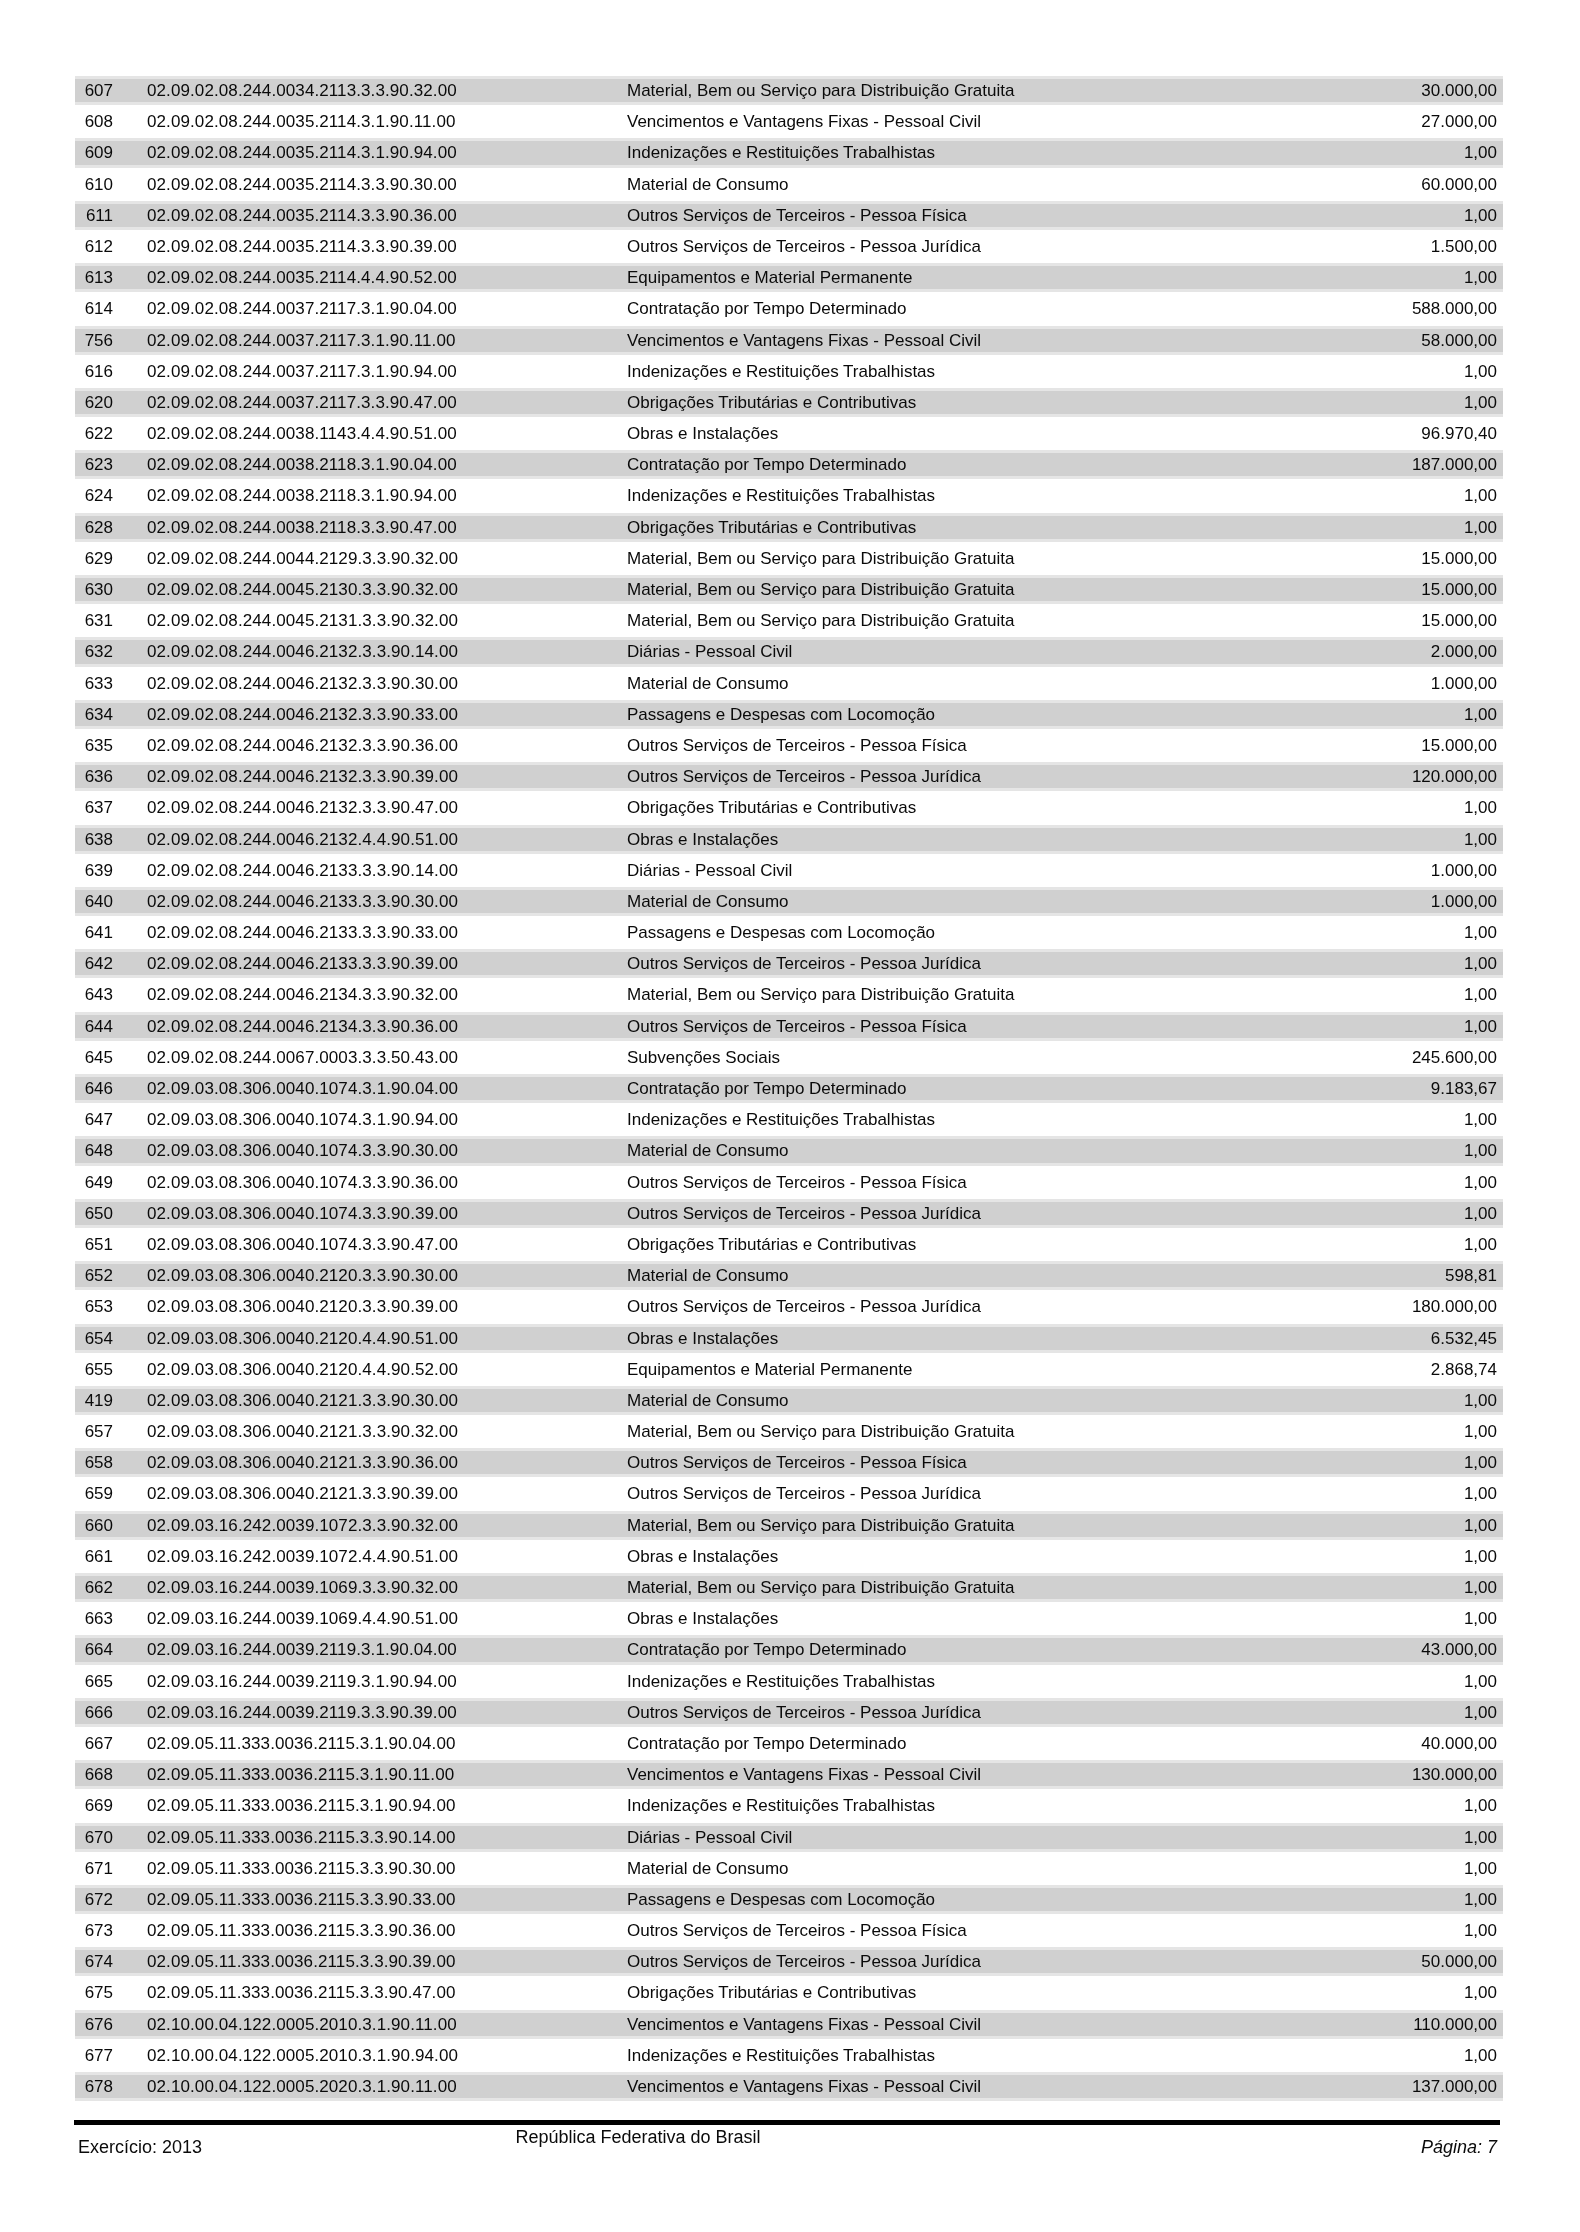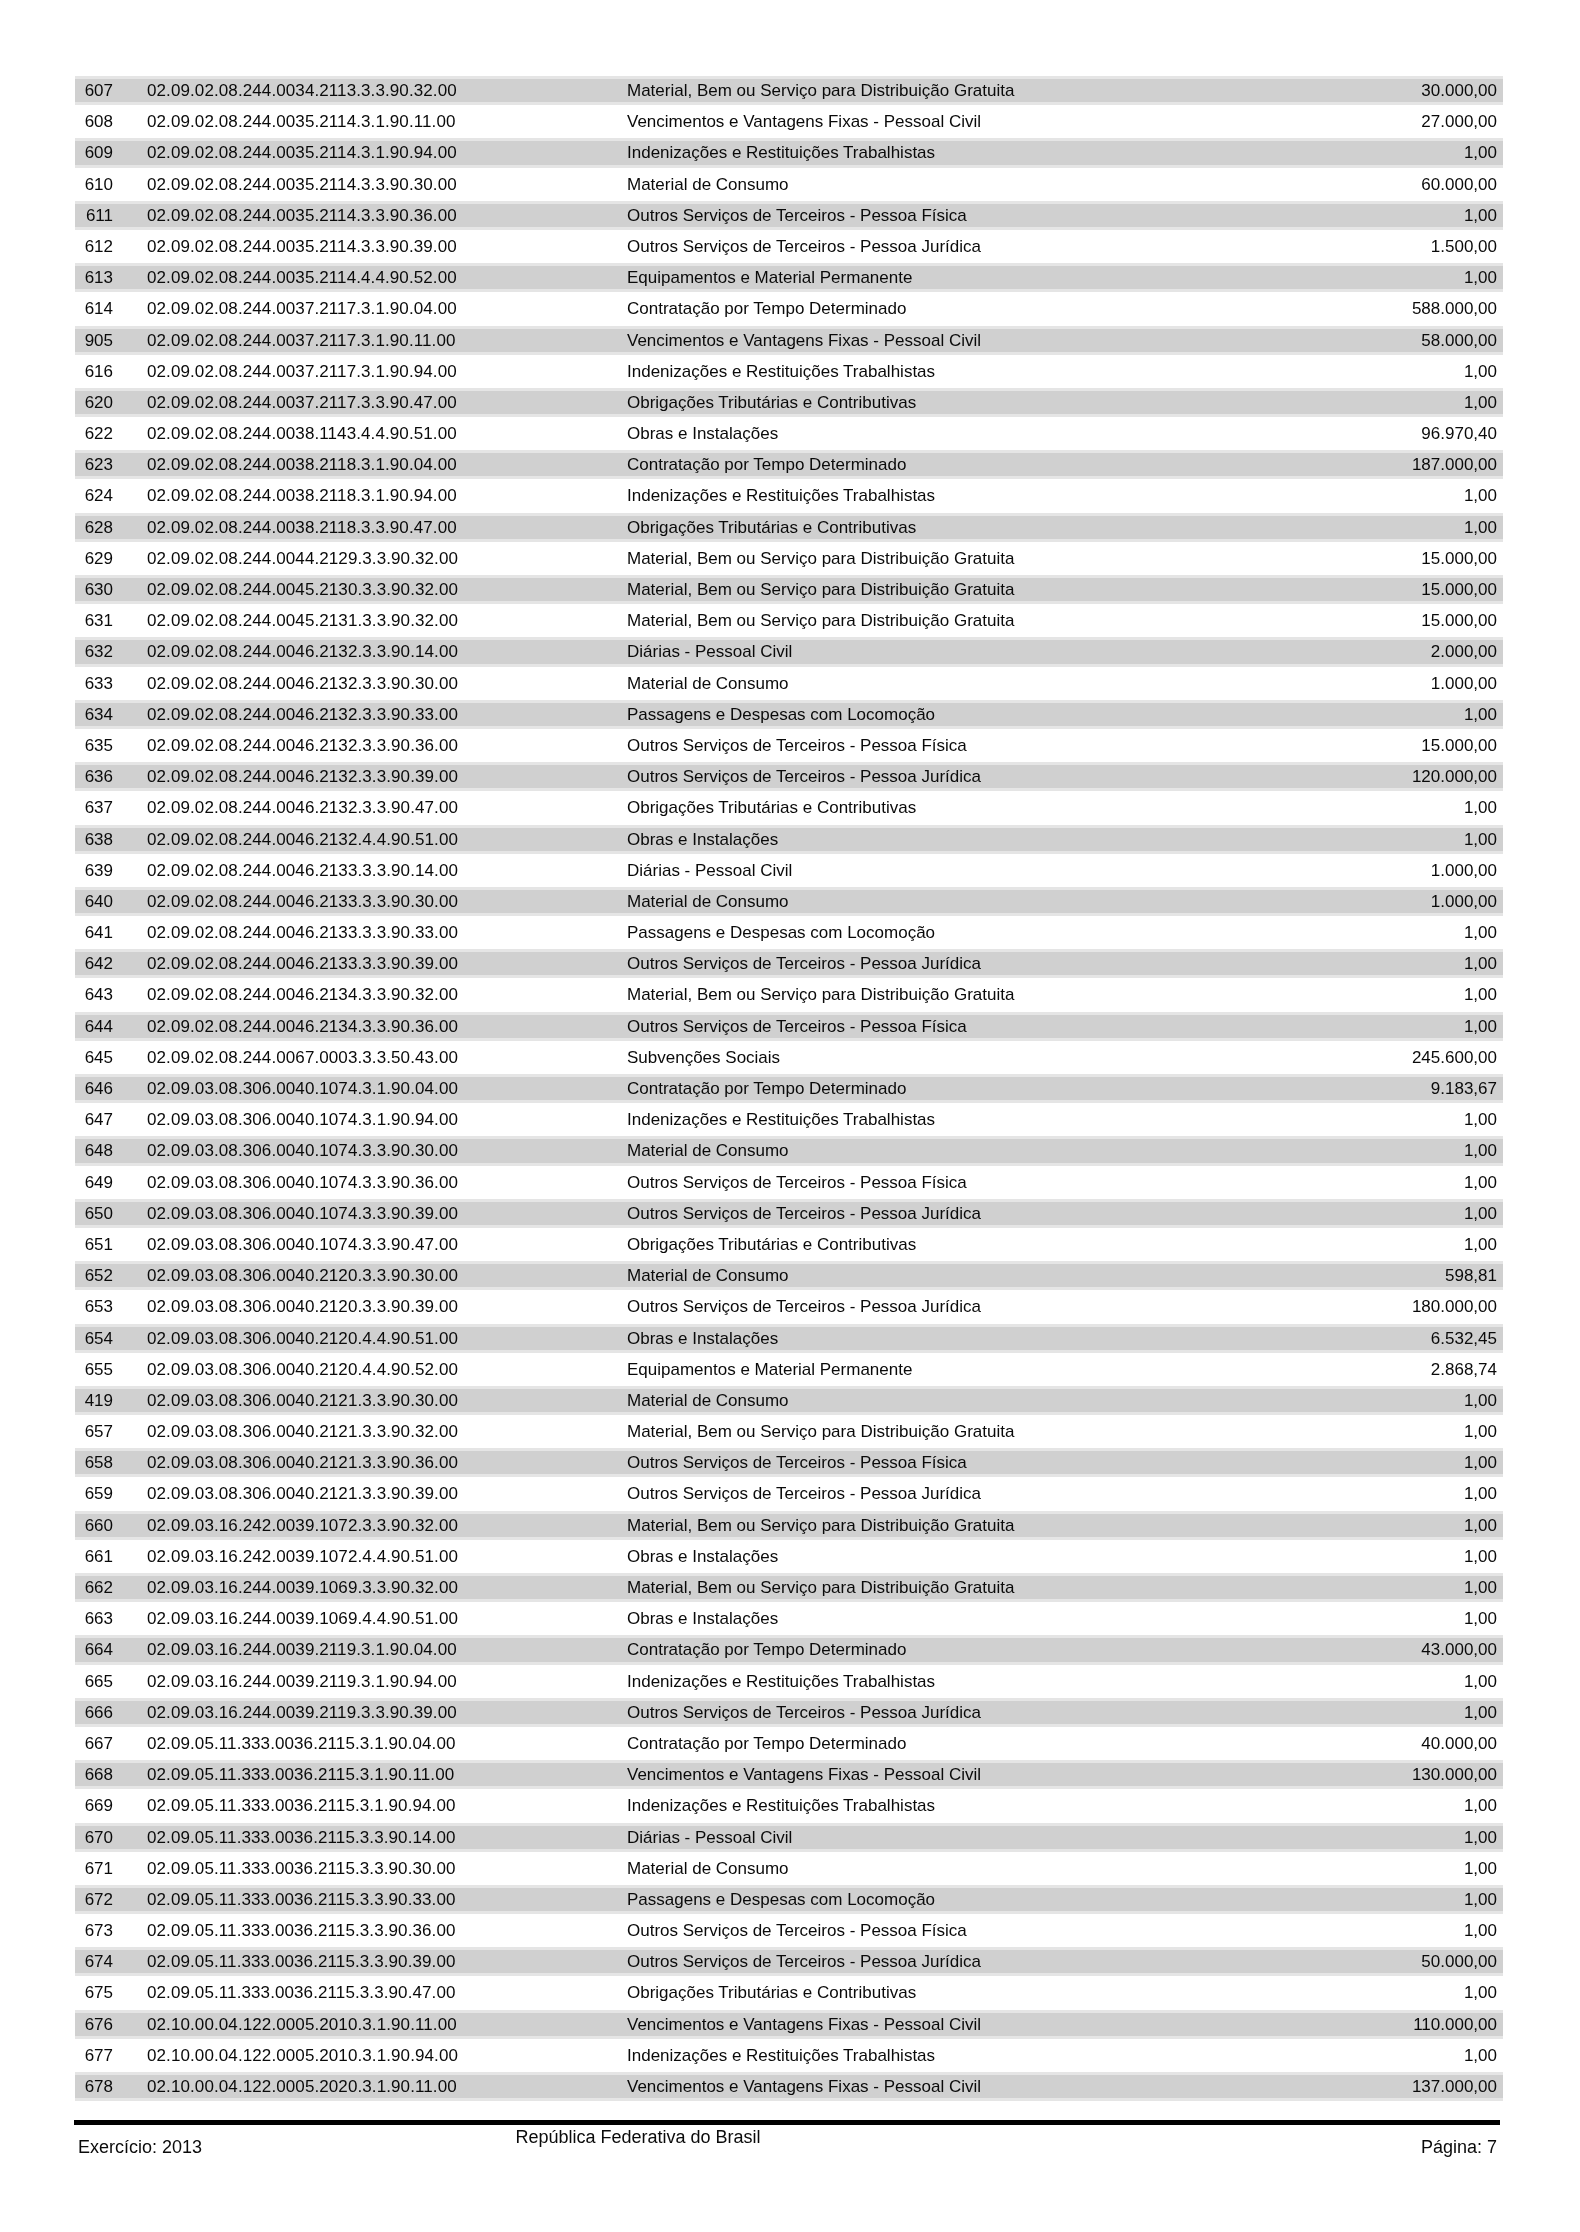--- a/index.html
+++ b/index.html
@@ -47,21 +47,21 @@
     position: absolute;
     left: 74px;
     top: 2120px;
     width: 1426px;
     height: 5px;
     background: var(--rule);
   }
   .footer-text { position: absolute; font-size: 18px; }
   #footer-center { left: 0; width: 1276px; top: 2127px; text-align: center; }
   #footer-left  { left: 78px;  top: 2137px; }
-  #footer-right { right: 83px; top: 2137px; text-align: right; }
+  #footer-right { right: 83px; top: 2137px; text-align: right; font-style: italic; }
 </style>
 </head>
 <body>
 
 <div id="budget-table">
     <div class="row stripe">
       <span class="cell num">607</span>
       <span class="cell code">02.09.02.08.244.0034.2113.3.3.90.32.00</span>
       <span class="cell desc">Material, Bem ou Serviço para Distribuição Gratuita</span>
       <span class="cell value">30.000,00</span>
@@ -102,21 +102,21 @@
       <span class="cell desc">Equipamentos e Material Permanente</span>
       <span class="cell value">1,00</span>
     </div>
     <div class="row">
       <span class="cell num">614</span>
       <span class="cell code">02.09.02.08.244.0037.2117.3.1.90.04.00</span>
       <span class="cell desc">Contratação por Tempo Determinado</span>
       <span class="cell value">588.000,00</span>
     </div>
     <div class="row stripe">
-      <span class="cell num">905</span>
+      <span class="cell num">756</span>
       <span class="cell code">02.09.02.08.244.0037.2117.3.1.90.11.00</span>
       <span class="cell desc">Vencimentos e Vantagens Fixas - Pessoal Civil</span>
       <span class="cell value">58.000,00</span>
     </div>
     <div class="row">
       <span class="cell num">616</span>
       <span class="cell code">02.09.02.08.244.0037.2117.3.1.90.94.00</span>
       <span class="cell desc">Indenizações e Restituições Trabalhistas</span>
       <span class="cell value">1,00</span>
     </div>

